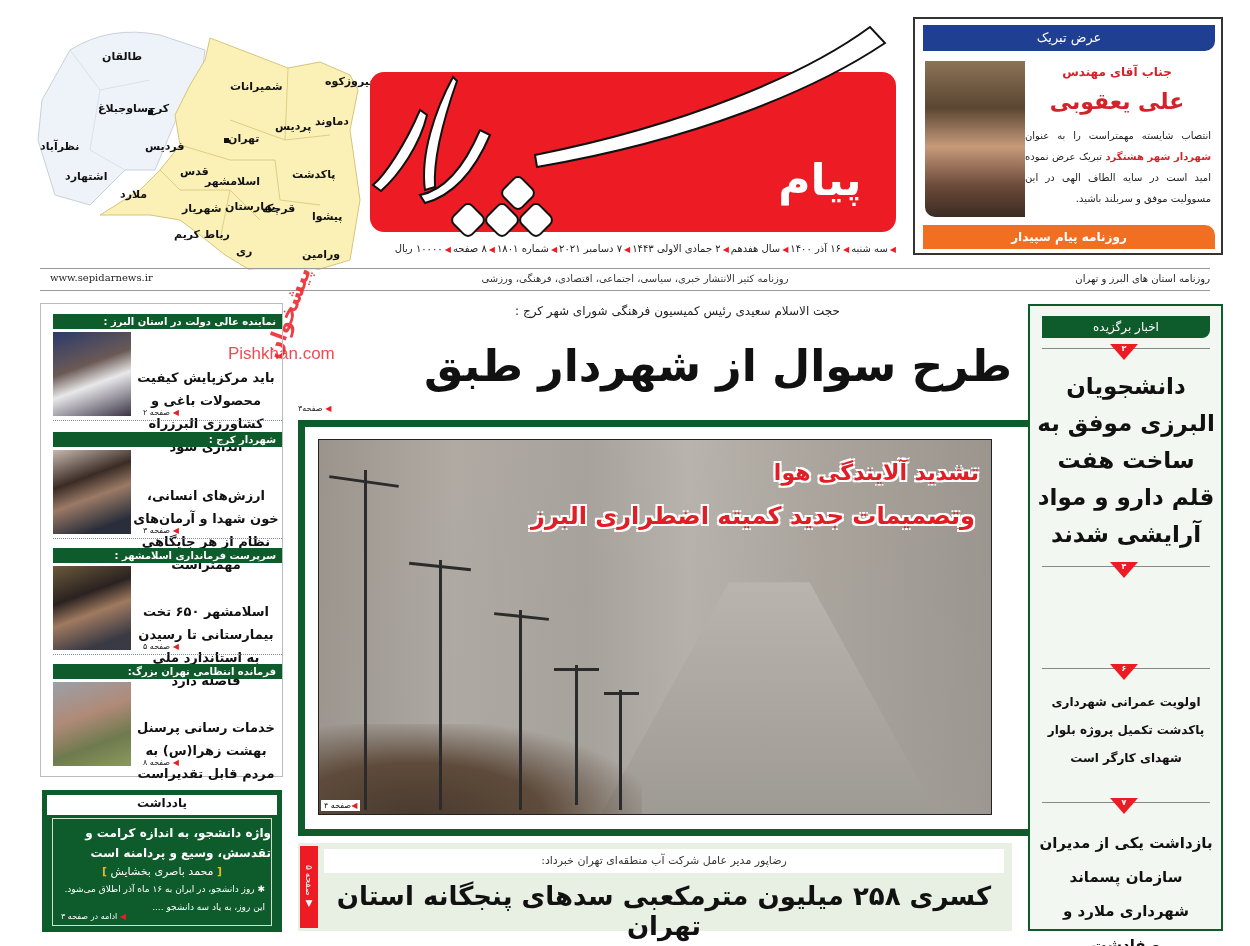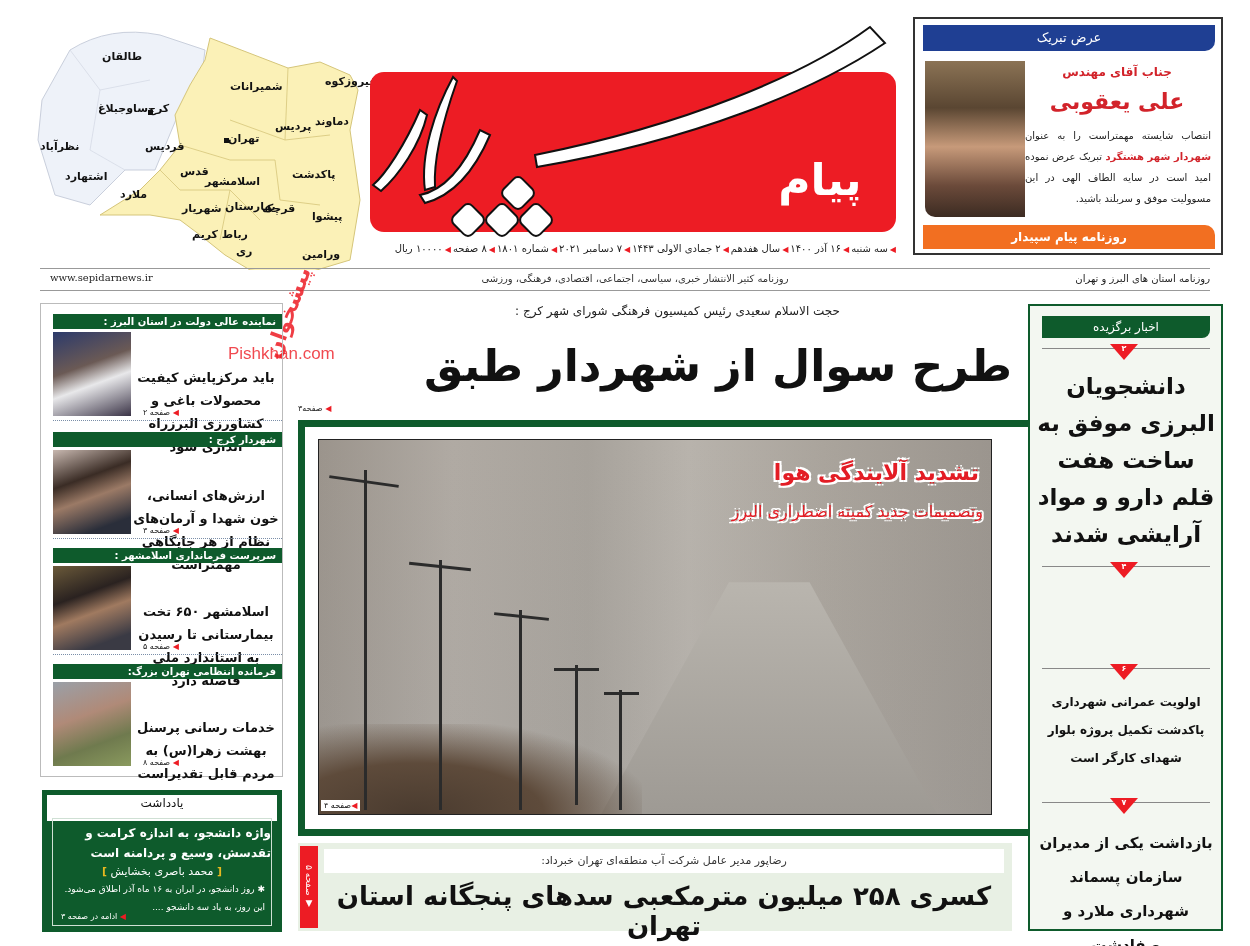--- a/index.html
+++ b/index.html
@@ -37,21 +37,21 @@
   .lbox { position: absolute; left: 12px; width: 229px; }
   .lbox-head { height: 15px; background: #0e5b2c; color: #fff; font-size: 10px; line-height: 15px; text-align: right; padding-right: 6px; font-weight: bold; }
   .lbox-img { position: absolute; left: 0; top: 18px; width: 78px; height: 84px; }
   .lbox-text { position: absolute; right: 2px; top: 20px; width: 148px; font-size: 13px; font-weight: bold; line-height: 23px; text-align: center; color: #111; margin-top: 32px; }
   .lbox-page { position: absolute; left: 90px; font-size: 8px; color: #222; }
   .lbox-page .arr { color: #ed1c24; }
   .lbox-dots { position: absolute; left: 0; width: 229px; border-bottom: 1px dotted #7a8ea8; }
 
   
   #editorial { left: 42px; top: 790px; width: 240px; height: 142px; background: #0e5b2c; padding: 5px; }
-  #editorial-head { background: #fff; height: 26px; font-size: 12px; font-weight: normal; text-align: center; line-height: 17px; color: #111; }
+  #editorial-head { background: #fff; height: 20px; font-size: 12px; font-weight: bold; text-align: center; line-height: 17px; color: #111; }
   #editorial-inner { position: absolute; left: 10px; top: 28px; width: 220px; height: 108px; border: 1px solid #cfe0d4; }
   #editorial-title { color: #fff; font-size: 12px; font-weight: bold; text-align: right; line-height: 20px; margin-top: 4px; }
   #editorial-author { color: #fff; font-size: 11px; text-align: center; margin-top: 2px; }
   #editorial-author .br { color: #e5b820; font-weight: bold; }
   #editorial-body { color: #fff; font-size: 9px; line-height: 18px; text-align: right; padding: 0 6px; margin-top: 2px; }
   #editorial-more { position: absolute; left: 8px; bottom: 4px; color: #fff; font-size: 8px; }
   #editorial-more .arr { color: #ed1c24; }
 
   
   #kicker { left: 300px; top: 304px; width: 710px; text-align: right; font-size: 12px; color: #222; padding-right: 170px; }
@@ -65,21 +65,21 @@
   #photo { position: absolute; left: 13px; top: 12px; width: 674px; height: 376px; border: 1px solid #222;
     background:
       linear-gradient(180deg, rgba(200,195,190,0.0) 0%, rgba(160,160,160,0.2) 100%),
       linear-gradient(90deg, #9b948c 0%, #b0aaa3 20%, #a7a29b 40%, #b8b3ac 55%, #aaa49c 75%, #9b958e 100%);
   }
   .pole { position: absolute; width: 3px; background: #2b2b2b; }
   .pole-arm { position: absolute; height: 3px; background: #2b2b2b; }
   #photo-trees { position: absolute; left: 0; bottom: 0; width: 48%; height: 90px; background: radial-gradient(ellipse at 30% 100%, #4a3b2f 0%, #5e4b3b 40%, rgba(94,75,59,0) 75%); }
   #road { position: absolute; left: 42%; bottom: 0; width: 50%; height: 62%; background: linear-gradient(180deg, #b9b5ae 0%, #9e9a94 100%); clip-path: polygon(38% 0, 62% 0, 100% 100%, 0 100%); }
   #photo-caption1 { position: absolute; right: 12px; top: 20px; font-size: 22px; font-weight: bold; color: #e31d25; text-shadow: 2px 2px 0 #fff, -2px -2px 0 #fff, 2px -2px 0 #fff, -2px 2px 0 #fff; white-space: nowrap; }
-  #photo-caption2 { position: absolute; right: 8px; top: 62px; font-size: 16px; font-weight: normal; color: #e31d25; text-shadow: 2px 2px 0 #fff, -2px -2px 0 #fff, 2px -2px 0 #fff, -2px 2px 0 #fff; white-space: nowrap; }
+  #photo-caption2 { position: absolute; right: 16px; top: 62px; font-size: 24px; font-weight: bold; color: #e31d25; text-shadow: 2px 2px 0 #fff, -2px -2px 0 #fff, 2px -2px 0 #fff, -2px 2px 0 #fff; white-space: nowrap; }
   #photo-page { position: absolute; left: 2px; bottom: 3px; background: #fff; font-size: 8px; padding: 1px 3px; color: #111; }
   #photo-page .arr { color: #ed1c24; }
 
   
   #bottom-story { left: 298px; top: 843px; width: 714px; height: 88px; background: #e8f0e4; }
   #bottom-tab { position: absolute; left: 2px; top: 3px; width: 18px; height: 82px; background: #ed1c24; color: #fff; font-size: 9px; writing-mode: vertical-rl; text-align: center; line-height: 18px; }
   #bottom-kicker { position: absolute; left: 26px; top: 6px; width: 680px; height: 24px; background: #fff; text-align: center; font-size: 11px; line-height: 24px; color: #333; }
   #bottom-headline { position: absolute; left: 26px; top: 38px; width: 680px; text-align: center; font-size: 26px; font-weight: bold; color: #111; }
 
   
@@ -106,21 +106,21 @@
     <div class="map-label" style="left: 68px; top: 82px;">ساوجبلاغ</div>
     <div class="map-label" style="left: 118px; top: 82px;">کرج</div>
     <div class="map-label" style="left: 10px; top: 120px;">نظرآباد</div>
     <div class="map-label" style="left: 115px; top: 120px;">فردیس</div>
     <div class="map-label" style="left: 35px; top: 150px;">اشتهارد</div>
     <div class="map-label" style="left: 90px; top: 168px;">ملارد</div>
     <div class="map-label" style="left: 150px; top: 145px;">قدس</div>
     <div class="map-label" style="left: 175px; top: 155px;">اسلامشهر</div>
     <div class="map-label" style="left: 152px; top: 182px;">شهریار</div>
     <div class="map-label" style="left: 195px; top: 180px;">بهارستان</div>
-    <div class="map-label" style="left: 162px; top: 208px;">رباط کریم</div>
+    <div class="map-label" style="left: 144px; top: 208px;">رباط کریم</div>
     <div class="map-label" style="left: 206px; top: 225px;">ری</div>
     <div class="map-label" style="left: 200px; top: 60px;">شمیرانات</div>
     <div class="map-label" style="left: 198px; top: 112px;">تهران</div>
     <div class="map-label" style="left: 245px; top: 100px;">پردیس</div>
     <div class="map-label" style="left: 285px; top: 95px;">دماوند</div>
     <div class="map-label" style="left: 295px; top: 55px;">فیروزکوه</div>
     <div class="map-label" style="left: 262px; top: 148px;">پاکدشت</div>
     <div class="map-label" style="left: 232px; top: 182px;">قرچک</div>
     <div class="map-label" style="left: 282px; top: 190px;">پیشوا</div>
     <div class="map-label" style="left: 272px; top: 228px;">ورامین</div>

